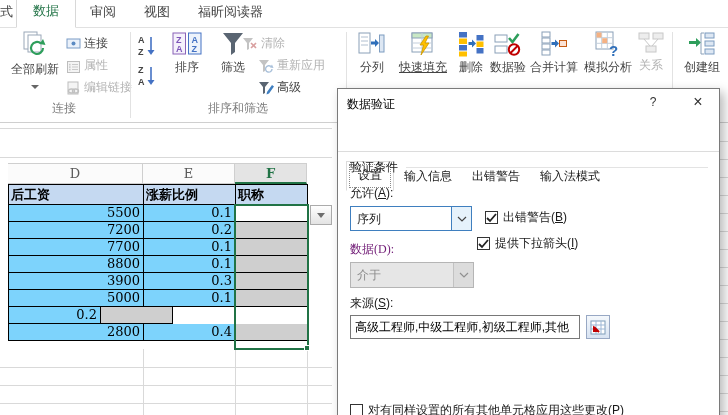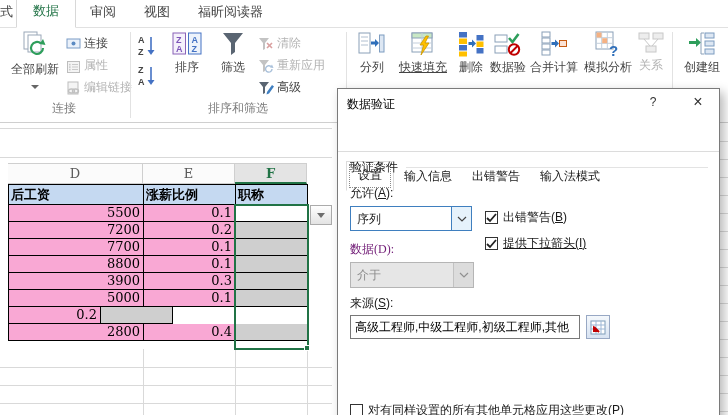--- a/index.html
+++ b/index.html
@@ -33,21 +33,21 @@
   .gridline-v { position:absolute; width:1px; background:#d9d9d9; }
 
   .colheads { position:absolute; left:8px; top:163px; display:flex; }
   .colhead { height:21px; background:#fbfbfb; border-right:1px solid #cfcfcf; border-top:1px solid #cfcfcf;
              border-bottom:1px solid #cfcfcf; font-family:"DejaVu Serif","Liberation Serif",serif;
              font-size:13px; color:#5a5a5a; text-align:center; line-height:20px; cursor:default; }
   .colhead.f { background:#e4e4e4; color:#217346; font-weight:bold; border-bottom:2px solid #217346; }
 
   .tbl { position:absolute; left:8px; top:184px; border-top:1px solid #000; border-left:1px solid #000; }
   .trow { display:flex; }
-  .tc { border-right:1px solid #000; border-bottom:1px solid #000; background:#f9a8d4;
+  .tc { border-right:1px solid #000; border-bottom:1px solid #000; background:#7dd3fc;
         font-family:"DejaVu Serif","Liberation Serif",serif; font-size:13px; color:#000;
         overflow:hidden; white-space:nowrap; cursor:cell; }
   .tc.hd { height:20px; background:#c5d9f1; font-weight:bold; padding:1px 2px; line-height:18px; }
   .tc.num { height:17px; text-align:right; padding:0 3px; line-height:16px; }
   .tc.fcell { height:17px; background:#cfcfcf; }
   .tc.fcell.active { background:#fff; }
   .sel-border { position:absolute; left:234px; top:204px; width:75px; height:146px;
                 border:2px solid #217346; pointer-events:none; z-index:3; }
   .fill-handle { position:absolute; left:304px; top:345px; width:6px; height:6px; background:#217346;
                  border:1px solid #fff; z-index:4; cursor:crosshair; }
@@ -199,21 +199,21 @@
       <div class="lbl">排序</div>
     </div>
     <div class="rbig" style="left:212px; width:42px;">
       <span>
         <svg width="26" height="28" viewBox="0 0 26 28">
           <polygon points="3,3 23,3 15,13 15,22 11,25 11,13" fill="#5a6572"></polygon>
         </svg>
       </span>
       <div class="lbl">筛选</div>
     </div>
-    <div class="rsmall gray" style="left:258px; top:7px;">
+    <div class="rsmall gray" style="left:242px; top:7px;">
       <span>
         <svg width="16" height="14" viewBox="0 0 16 14">
           <polygon points="1,1 11,1 7,6 7,12 5,13 5,6" fill="#c3c3c3"></polygon>
           <line x1="9" y1="6" x2="14" y2="11" stroke="#d9a0a0" stroke-width="1.6"></line>
           <line x1="14" y1="6" x2="9" y2="11" stroke="#d9a0a0" stroke-width="1.6"></line>
         </svg>
       </span>
       <span>清除</span>
     </div>
     <div class="rsmall gray" style="left:258px; top:29px;">
@@ -453,21 +453,21 @@
     <div class="cbrow" style="left:147px; top:120px;">
       <span class="cbbox">
         <svg width="11" height="10" viewBox="0 0 11 10">
             <polyline points="1,5 4,8 10,1" fill="none" stroke="#222" stroke-width="1.8"></polyline>
           </svg>
       </span>
       <span>
         <span>出错警告(</span><u>B</u><span>)</span>
       </span>
     </div>
-    <div class="cbrow" style="left:147px; top:146px;text-decoration:underline;">
+    <div class="cbrow" style="left:139px; top:146px;">
       <span class="cbbox">
         <svg width="11" height="10" viewBox="0 0 11 10">
             <polyline points="1,5 4,8 10,1" fill="none" stroke="#222" stroke-width="1.8"></polyline>
           </svg>
       </span>
       <span>
         <span>提供下拉箭头(</span><u>I</u><span>)</span>
       </span>
     </div>
 

